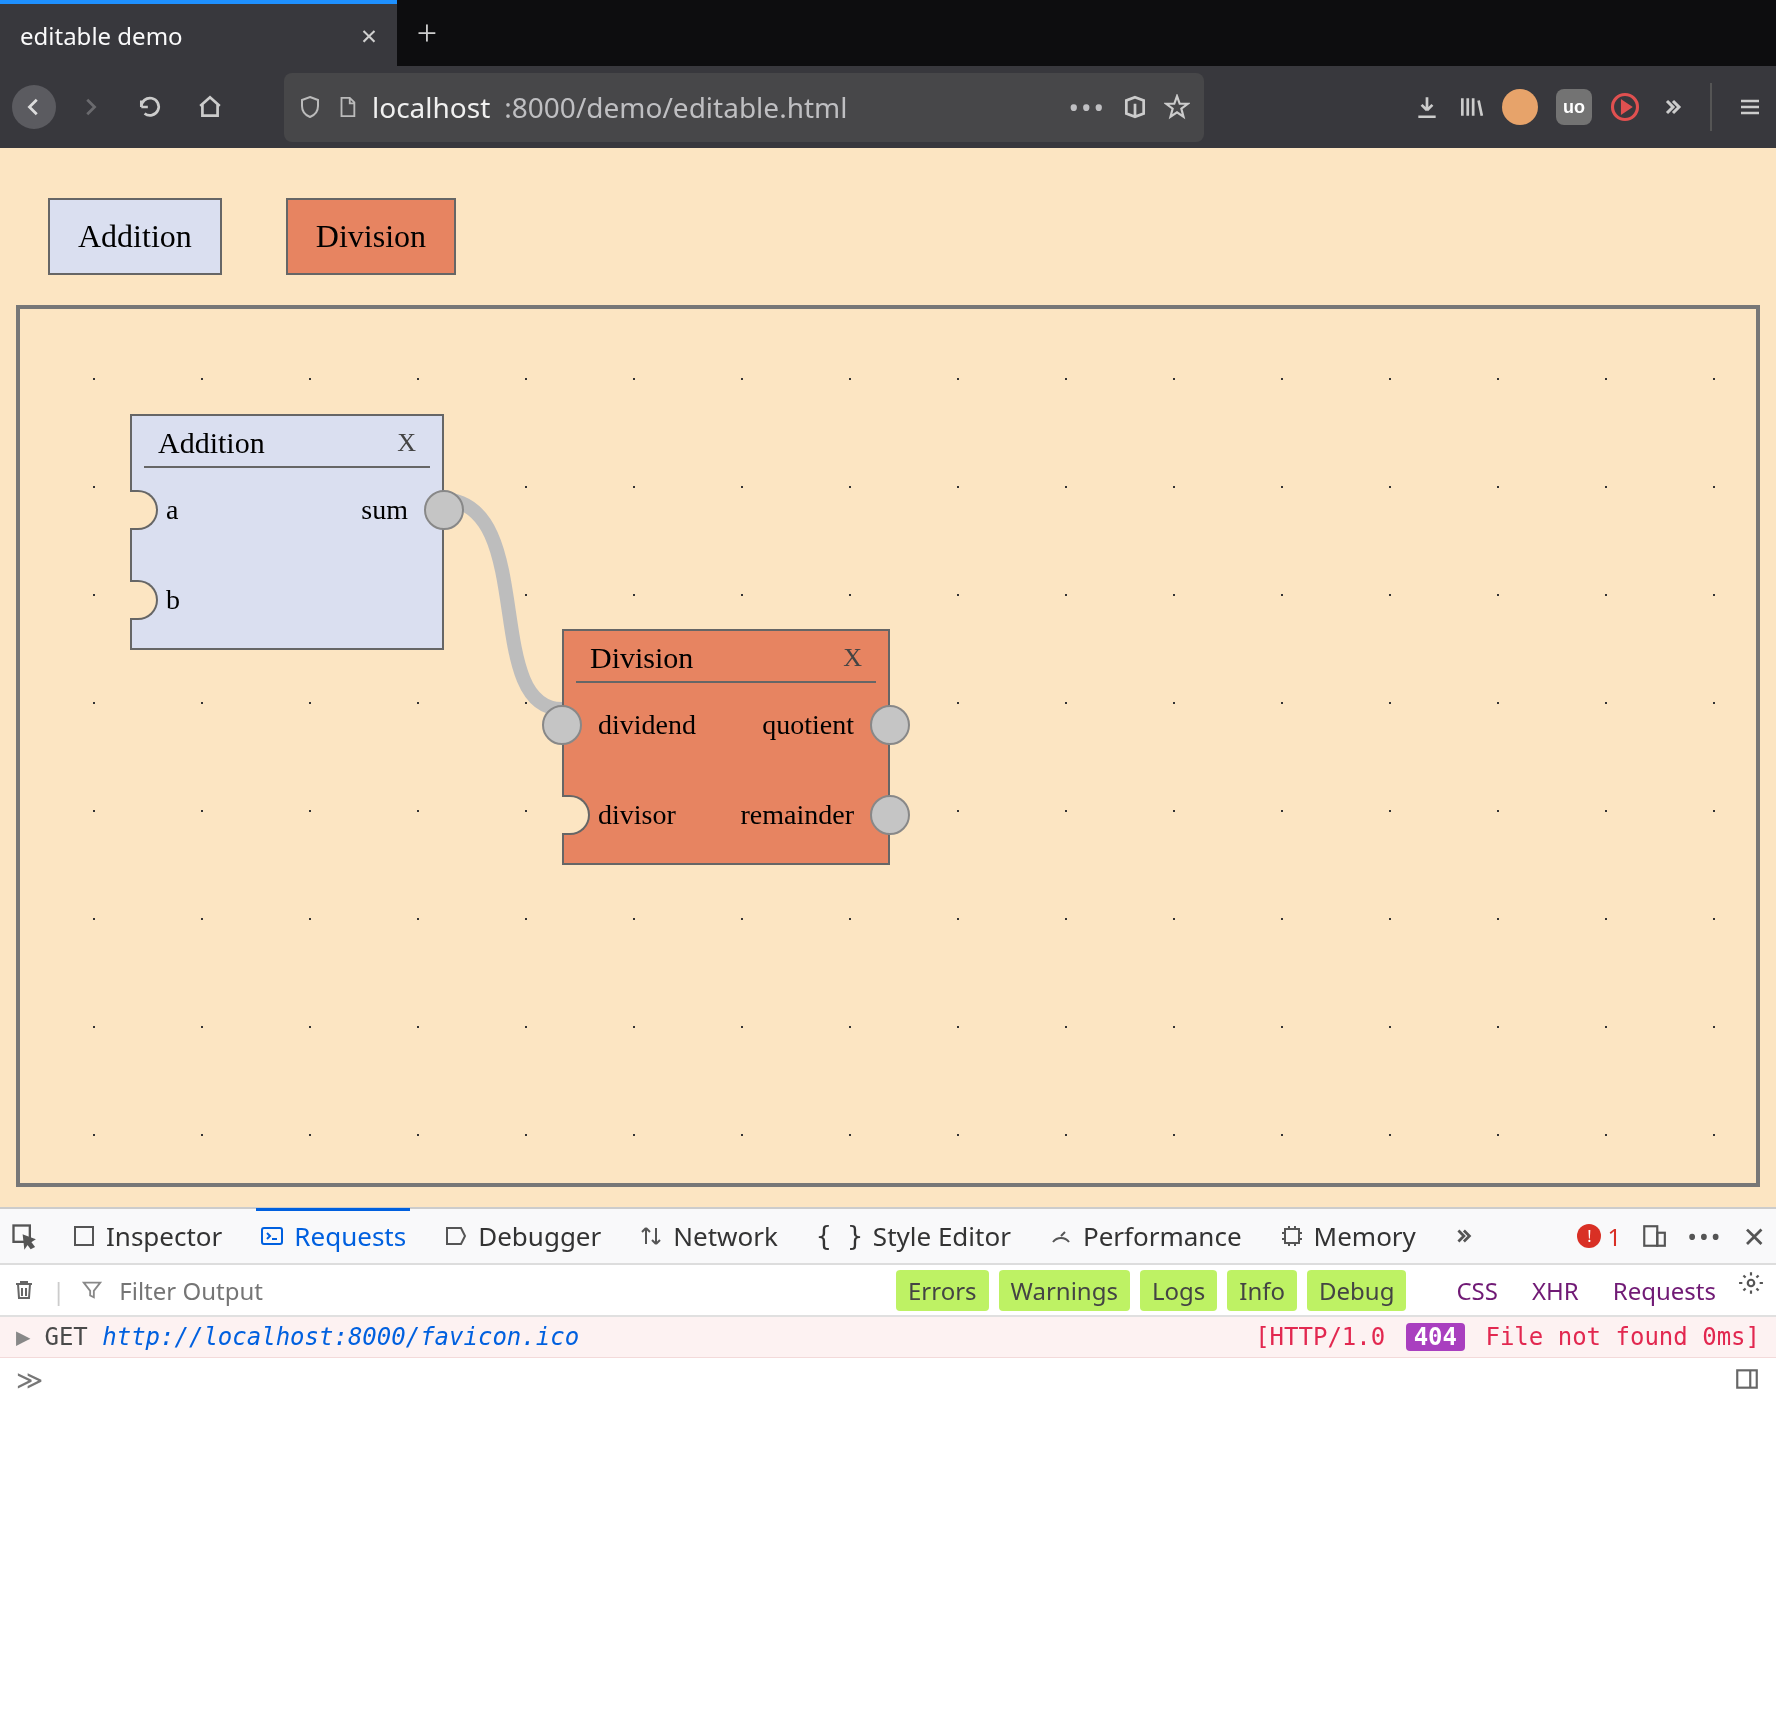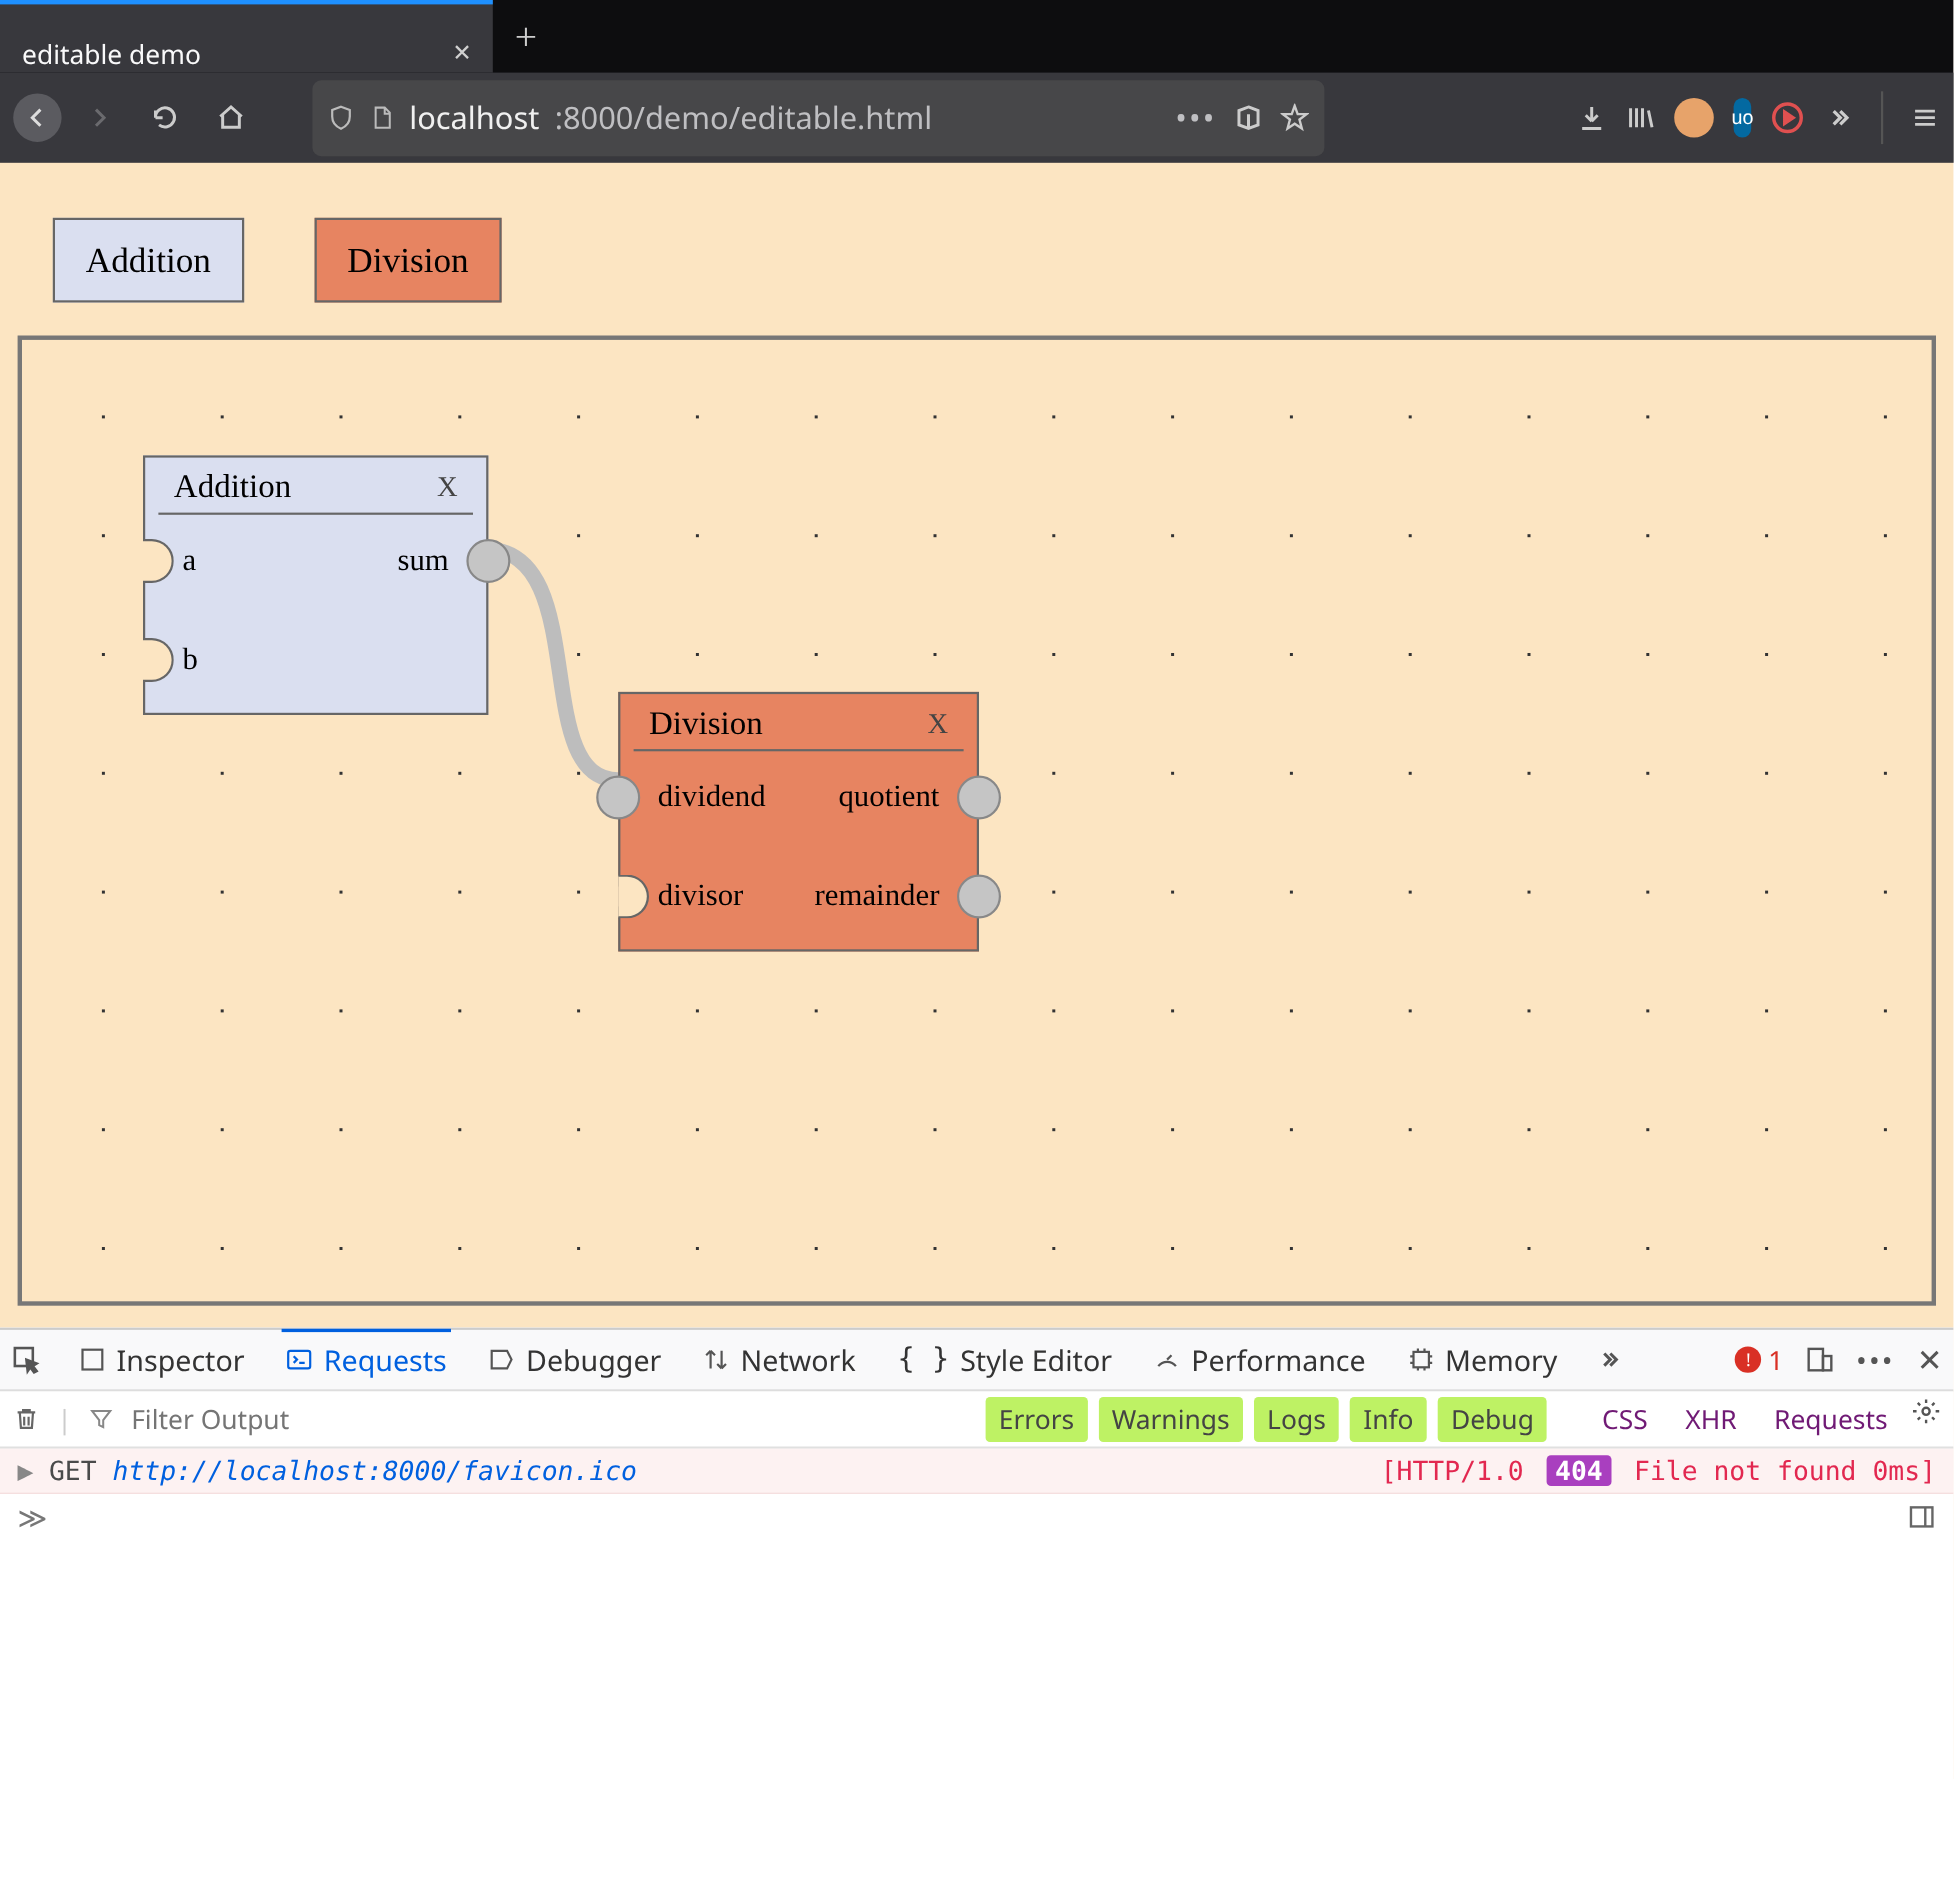--- a/index.html
+++ b/index.html
@@ -2,41 +2,41 @@
 <html><head>
 <meta charset="utf-8">
 <style>
   * { box-sizing: border-box; margin: 0; padding: 0; }
   html, body { width: 1776px; height: 1712px; font-family: "Times New Roman", serif; background: #fff; overflow: hidden; }
 
   
   .browser-chrome { background: #0d0d0f; }
   .tab-strip { height: 66px; display: flex; align-items: stretch; }
   .tab {
-    width: 448px; background: #38383d; color: #f9f9fa; display: flex;
-    align-items: flex-end; padding: 0 20px; font-family: system-ui, sans-serif;
+    width: 397px; background: #38383d; color: #f9f9fa; display: flex;
+    align-items: center; padding: 0 20px; font-family: system-ui, sans-serif;
     font-size: 24px; border-top: 4px solid #1e90ff; position: relative;
   }
   .tab .tab-close { margin-left: auto; font-size: 28px; color: #d0d0d0; }
   .new-tab { width: 60px; display: flex; align-items: center; justify-content: center; color: #ccc; font-size: 36px; }
 
   .toolbar { height: 82px; background: #38383d; display: flex; align-items: center; padding: 0 12px; gap: 8px; }
   .tb-btn { width: 52px; height: 52px; display: flex; align-items: center; justify-content: center; color: #bcbcbc; border-radius: 6px; }
   .tb-btn.disabled { color: #6a6a6e; }
   .tb-btn.circle { background: #5b5b60; border-radius: 50%; width: 44px; height: 44px; }
 
   .url-bar {
     flex: 0 0 920px; height: 69px; background: #474749; border-radius: 8px;
     margin-left: 40px; display: flex; align-items: center; padding: 0 14px; gap: 14px;
     font-family: system-ui, sans-serif; font-size: 28px; color: #bfbfc2;
   }
   .url-bar .host { color: #f0f0f0; }
   .url-bar .actions { margin-left: auto; display: flex; gap: 16px; align-items: center; }
   .toolbar-right { margin-left: auto; display: flex; align-items: center; gap: 18px; }
-  .badge-red { width: 16px; height: 36px; background: #0369a1; border-radius: 8px; display: flex; align-items: center; justify-content: center; color: #fff; font-size: 18px; font-family: sans-serif; }
+  .badge-red { width: 36px; height: 36px; background: #737373; border-radius: 8px; display: flex; align-items: center; justify-content: center; color: #fff; font-size: 18px; font-family: sans-serif; font-weight: bold; }
   .badge-orange { width: 36px; height: 36px; background: #e7a36a; border-radius: 50%; }
   .vline { width: 2px; height: 48px; background: #555; margin: 0 6px; }
 
   
   .page { background: #fce5c2; padding: 30px 16px 20px 16px; }
   .palette { display: flex; gap: 64px; padding: 20px 32px 30px 32px; }
   .palette-item {
     border: 2px solid #666; padding: 18px 28px; font-size: 32px; font-family: "Times New Roman", serif;
   }
   .pi-add { background: #dadff0; }

